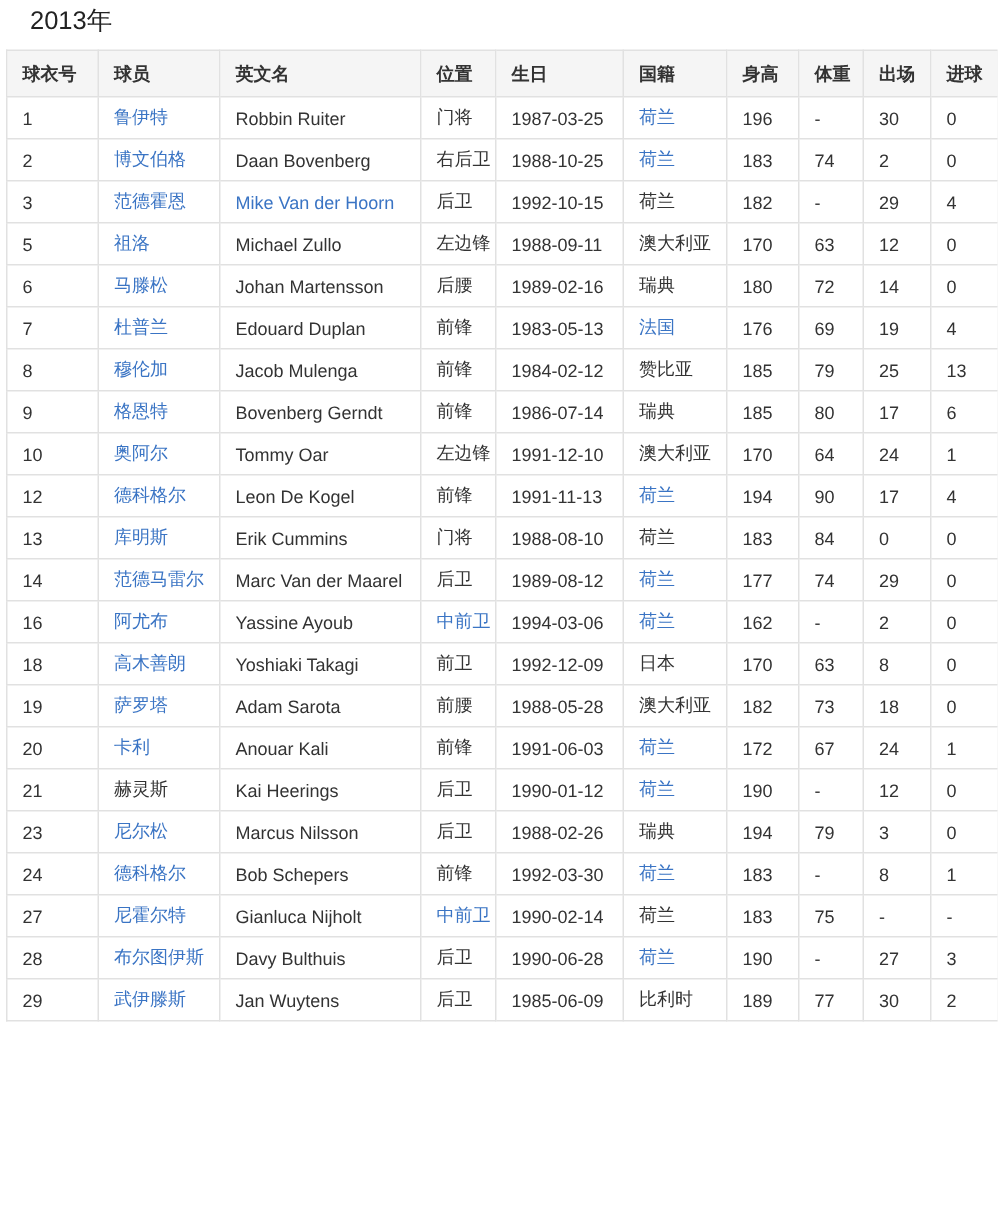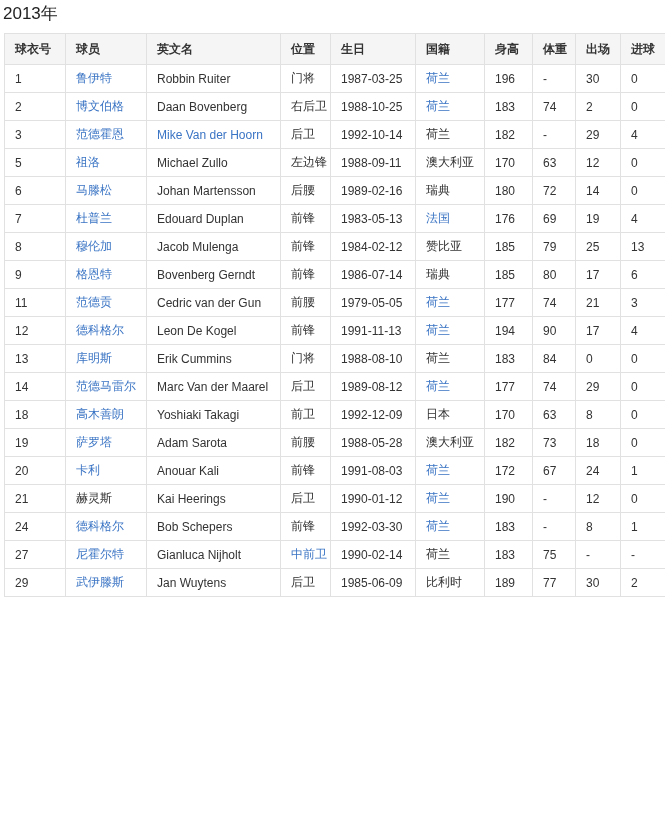--- a/index.html
+++ b/index.html
@@ -9,21 +9,21 @@
     --border-gray:#e1e1e1;
   }
   *{box-sizing:border-box;}
   html,body{margin:0;padding:0;}
   body{
     width:665px;height:813px;background:#ffffff;overflow:hidden;
     font-family:"Liberation Sans","DejaVu Sans",sans-serif;
     -webkit-font-smoothing:antialiased;
   }
   .section-title{
-    margin:3px 0 8px 3px;
+    margin:3px 0 8px 20px;
     font-size:17px;
     line-height:22px;
     font-weight:400;
     color:#222222;
   }
   table.roster{
     border-collapse:collapse;
     table-layout:fixed;
     width:661px;
     margin-left:4px;
@@ -120,21 +120,21 @@
           <td>183</td>
           <td>74</td>
           <td>2</td>
           <td>0</td>
         </tr>
         <tr>
           <td>3</td>
           <td><a class="lnk">范德霍恩</a></td>
           <td><a class="lnk">Mike Van der Hoorn</a></td>
           <td>后卫</td>
-          <td>1992-10-14</td>
+          <td>1992-10-15</td>
           <td>荷兰</td>
           <td>182</td>
           <td>-</td>
           <td>29</td>
           <td>4</td>
         </tr>
         <tr>
           <td>5</td>
           <td><a class="lnk">祖洛</a></td>
           <td>Michael Zullo</td>
@@ -188,30 +188,30 @@
           <td>Bovenberg Gerndt</td>
           <td>前锋</td>
           <td>1986-07-14</td>
           <td>瑞典</td>
           <td>185</td>
           <td>80</td>
           <td>17</td>
           <td>6</td>
         </tr>
         <tr>
-          <td>11</td>
-          <td><a class="lnk">范德贡</a></td>
-          <td>Cedric van der Gun</td>
-          <td>前腰</td>
-          <td>1979-05-05</td>
-          <td><a class="lnk">荷兰</a></td>
-          <td>177</td>
-          <td>74</td>
-          <td>21</td>
-          <td>3</td>
+          <td>10</td>
+          <td><a class="lnk">奥阿尔</a></td>
+          <td>Tommy Oar</td>
+          <td>左边锋</td>
+          <td>1991-12-10</td>
+          <td>澳大利亚</td>
+          <td>170</td>
+          <td>64</td>
+          <td>24</td>
+          <td>1</td>
         </tr>
         <tr>
           <td>12</td>
           <td><a class="lnk">德科格尔</a></td>
           <td>Leon De Kogel</td>
           <td>前锋</td>
           <td>1991-11-13</td>
           <td><a class="lnk">荷兰</a></td>
           <td>194</td>
           <td>90</td>
@@ -233,20 +233,32 @@
         <tr>
           <td>14</td>
           <td><a class="lnk">范德马雷尔</a></td>
           <td>Marc Van der Maarel</td>
           <td>后卫</td>
           <td>1989-08-12</td>
           <td><a class="lnk">荷兰</a></td>
           <td>177</td>
           <td>74</td>
           <td>29</td>
+          <td>0</td>
+        </tr>
+        <tr>
+          <td>16</td>
+          <td><a class="lnk">阿尤布</a></td>
+          <td>Yassine Ayoub</td>
+          <td><a class="lnk">中前卫</a></td>
+          <td>1994-03-06</td>
+          <td><a class="lnk">荷兰</a></td>
+          <td>162</td>
+          <td>-</td>
+          <td>2</td>
           <td>0</td>
         </tr>
         <tr>
           <td>18</td>
           <td><a class="lnk">高木善朗</a></td>
           <td>Yoshiaki Takagi</td>
           <td>前卫</td>
           <td>1992-12-09</td>
           <td>日本</td>
           <td>170</td>
@@ -264,37 +276,49 @@
           <td>182</td>
           <td>73</td>
           <td>18</td>
           <td>0</td>
         </tr>
         <tr>
           <td>20</td>
           <td><a class="lnk">卡利</a></td>
           <td>Anouar Kali</td>
           <td>前锋</td>
-          <td>1991-08-03</td>
+          <td>1991-06-03</td>
           <td><a class="lnk">荷兰</a></td>
           <td>172</td>
           <td>67</td>
           <td>24</td>
           <td>1</td>
         </tr>
         <tr>
           <td>21</td>
           <td>赫灵斯</td>
           <td>Kai Heerings</td>
           <td>后卫</td>
           <td>1990-01-12</td>
           <td><a class="lnk">荷兰</a></td>
           <td>190</td>
           <td>-</td>
           <td>12</td>
+          <td>0</td>
+        </tr>
+        <tr>
+          <td>23</td>
+          <td><a class="lnk">尼尔松</a></td>
+          <td>Marcus Nilsson</td>
+          <td>后卫</td>
+          <td>1988-02-26</td>
+          <td>瑞典</td>
+          <td>194</td>
+          <td>79</td>
+          <td>3</td>
           <td>0</td>
         </tr>
         <tr>
           <td>24</td>
           <td><a class="lnk">德科格尔</a></td>
           <td>Bob Schepers</td>
           <td>前锋</td>
           <td>1992-03-30</td>
           <td><a class="lnk">荷兰</a></td>
           <td>183</td>
@@ -308,20 +332,32 @@
           <td>Gianluca Nijholt</td>
           <td><a class="lnk">中前卫</a></td>
           <td>1990-02-14</td>
           <td>荷兰</td>
           <td>183</td>
           <td>75</td>
           <td>-</td>
           <td>-</td>
         </tr>
         <tr>
+          <td>28</td>
+          <td><a class="lnk">布尔图伊斯</a></td>
+          <td>Davy Bulthuis</td>
+          <td>后卫</td>
+          <td>1990-06-28</td>
+          <td><a class="lnk">荷兰</a></td>
+          <td>190</td>
+          <td>-</td>
+          <td>27</td>
+          <td>3</td>
+        </tr>
+        <tr>
           <td>29</td>
           <td><a class="lnk">武伊滕斯</a></td>
           <td>Jan Wuytens</td>
           <td>后卫</td>
           <td>1985-06-09</td>
           <td>比利时</td>
           <td>189</td>
           <td>77</td>
           <td>30</td>
           <td>2</td>

